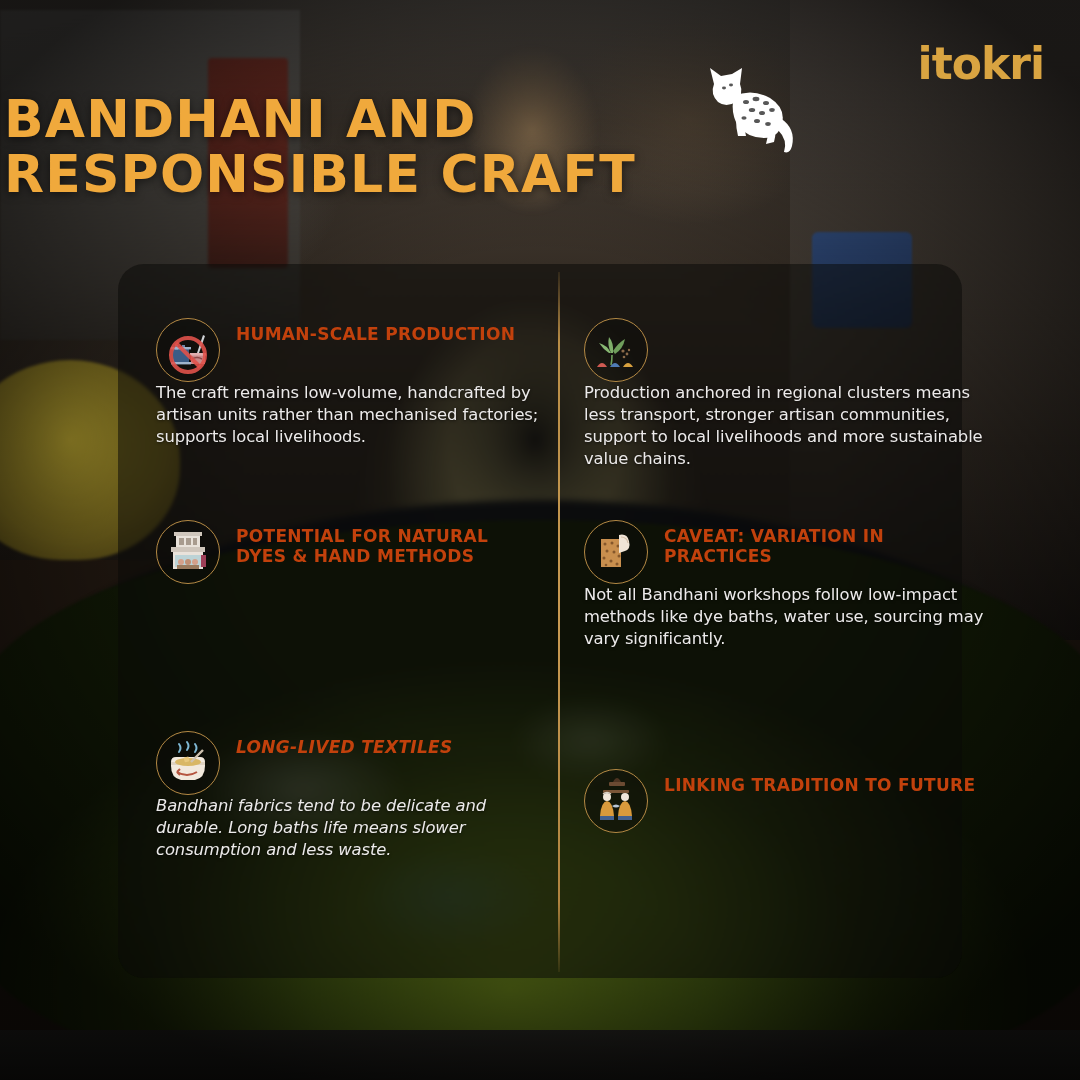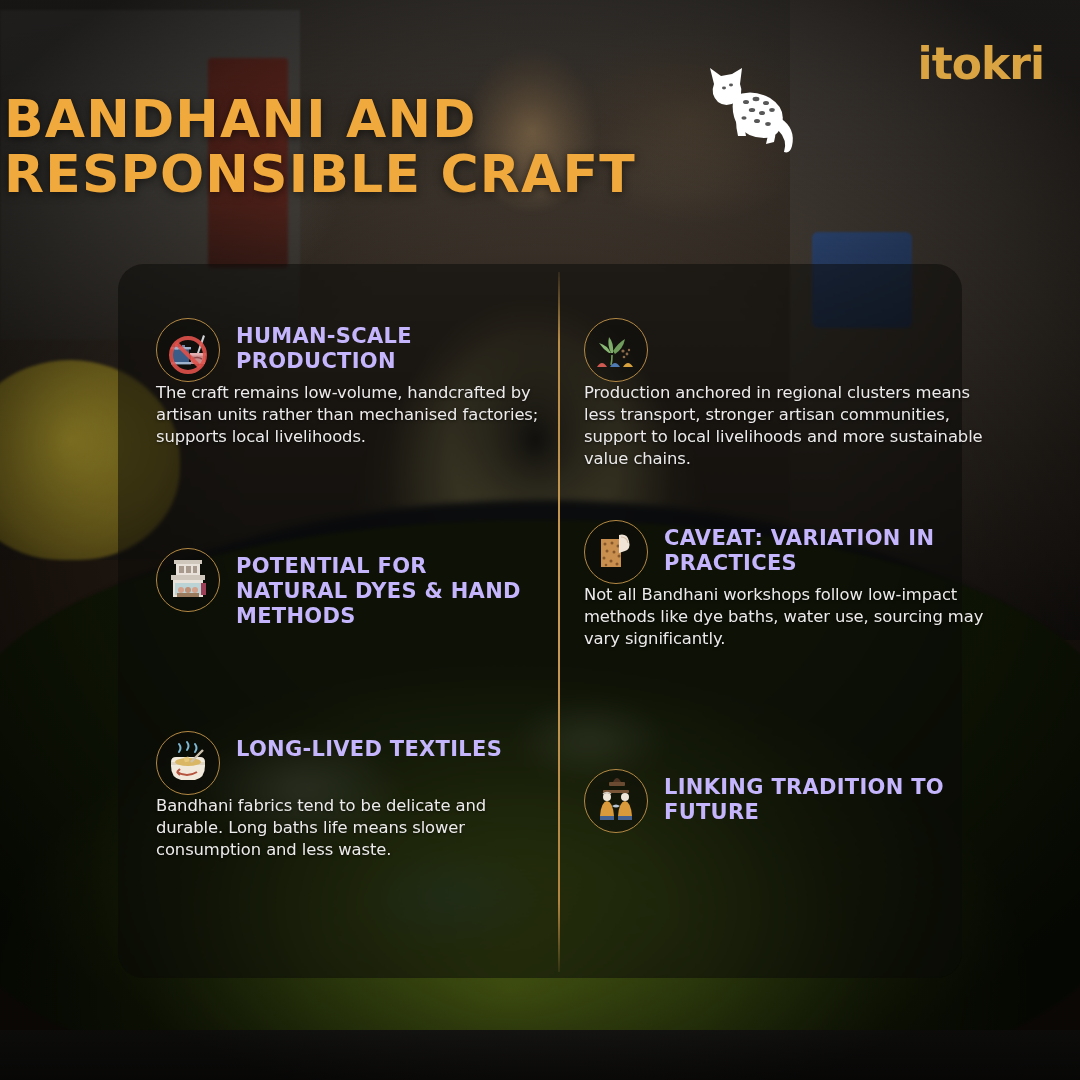--- a/index.html
+++ b/index.html
@@ -172,23 +172,23 @@
     flex: 0 0 auto;
     width: 62px; height: 62px;
     border-radius: 50%;
     border: 1.6px solid #b58a45;
     background: rgba(12,10,9,.45);
     position: relative;
     overflow: hidden;
   }
   .icon-badge svg { position: absolute; left: 0; top: 0; }
   .block-title {
-    font-size: 21px;
+    font-size: 17px;
     font-weight: bold;
-    color: #c4b5fd;
+    color: #c2410c;
     line-height: 1.18;
     letter-spacing: .3px;
     padding-top: 6px;
     font-family: "DejaVu Sans", sans-serif;
   }
   .block-body {
     font-size: 16.4px;
     line-height: 1.34;
     color: #eceaea;
     font-family: "DejaVu Sans", sans-serif;
@@ -296,21 +296,21 @@
         <circle cx="44" cy="31" r="1.2" fill="#8c6b4a"></circle>
         <path d="M12 48 q5 -8 10 0 z" fill="#cf5a52"></path>
         <path d="M25 48 q5 -8 10 0 z" fill="#4f7bb5"></path>
         <path d="M38 48 q5 -8 10 0 z" fill="#d8a13f"></path>
       </svg>
     </div>
   </div>
   <div class="block-body">Production anchored in regional clusters means less transport, stronger artisan communities, support to local livelihoods and more sustainable value chains.</div>
 </div>
 
-<div class="block col-l" style="left:152px; top:548px; width:392px;">
+<div class="block col-l" style="left:152px; top:520px; width:392px;">
   <div class="block-head">
     <div class="icon-badge">
       <svg width="62" height="62" viewBox="0 0 62 62">
         <rect x="16" y="30" width="30" height="18" fill="#e9e2da"></rect>
         <rect x="14" y="26" width="34" height="5" fill="#cfc6bc"></rect>
         <rect x="19" y="14" width="24" height="12" fill="#e9e2da"></rect>
         <rect x="17" y="11" width="28" height="4" fill="#cfc6bc"></rect>
         <rect x="22" y="17" width="5" height="7" fill="#a89b8e"></rect>
         <rect x="29" y="17" width="5" height="7" fill="#a89b8e"></rect>
         <rect x="36" y="17" width="4" height="7" fill="#a89b8e"></rect>
@@ -345,21 +345,21 @@
         </g>
         <path d="M34 14 q8 -2 10 6 q2 8 -4 10 l-6 2 l0 -18 Z" fill="#f0e4d6"></path>
         <path d="M36 16 q6 0 7 6" stroke="#d3bda6" stroke-width="1.2" fill="none"></path>
       </svg>
     </div>
     <div class="block-title">CAVEAT: VARIATION IN PRACTICES</div>
   </div>
   <div class="block-body">Not all Bandhani workshops follow low-impact methods like dye baths, water use, sourcing may vary significantly.</div>
 </div>
 
-<div class="block col-l" style="left:152px; top:731px; width:390px;">
+<div class="block col-l" style="left:152px; top:731px; width:390px;font-style:italic;">
   <div class="block-head">
     <div class="icon-badge">
       <svg width="62" height="62" viewBox="0 0 62 62">
         <path d="M14 30 q0 -5 5 -5 h24 q5 0 5 5 v4 q0 12 -10 14 h-14 q-10 -2 -10 -14 Z" fill="#f2e9dd"></path>
         <path d="M14 30 h34 v3 h-34 z" fill="#ded2c2"></path>
         <ellipse cx="31" cy="30" rx="13" ry="4" fill="#d9b765"></ellipse>
         <rect x="27" y="25" width="5" height="5" rx="1" fill="#e8c87c" transform="rotate(-12 29 27)"></rect>
         <path d="M34 30 L46 18" stroke="#cfc2b0" stroke-width="2.4"></path>
         <g stroke="#7fb8d4" stroke-width="2" fill="none" stroke-linecap="round">
           <path d="M22 20 q3 -4 0 -8"></path>

